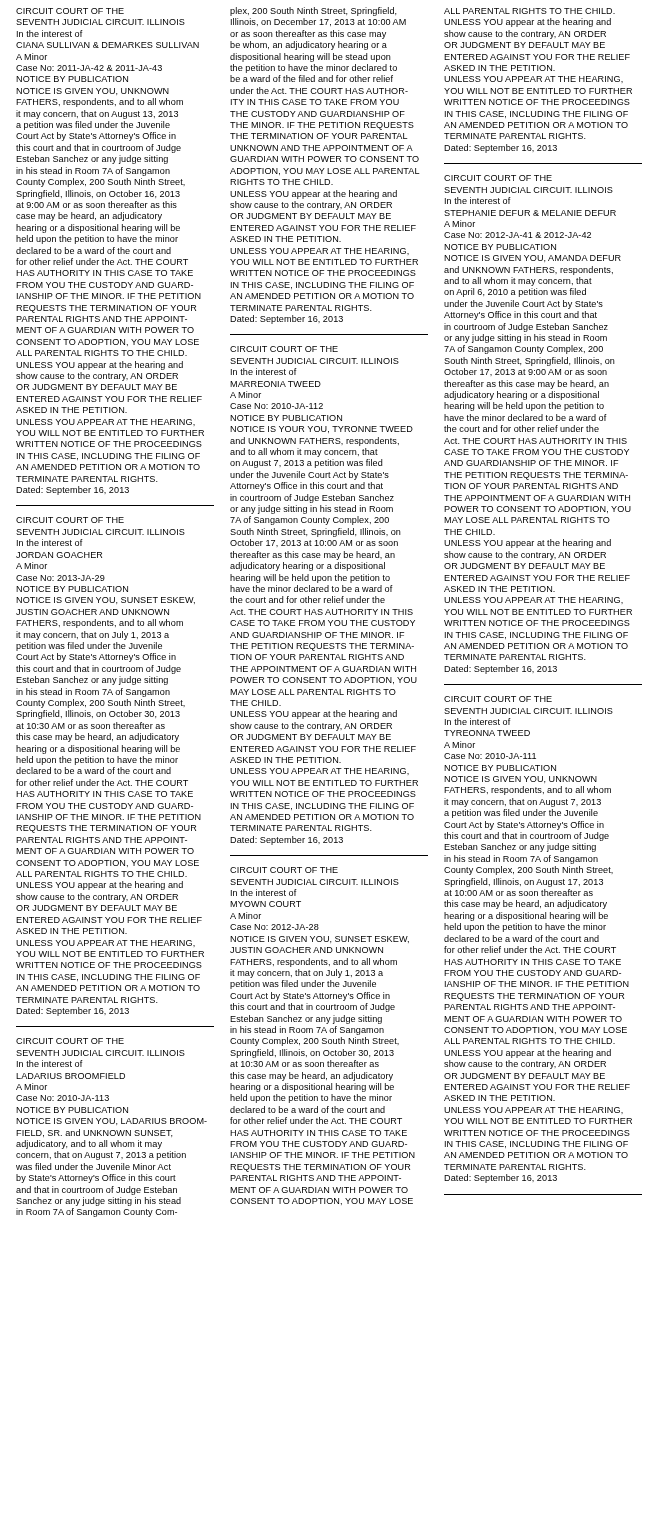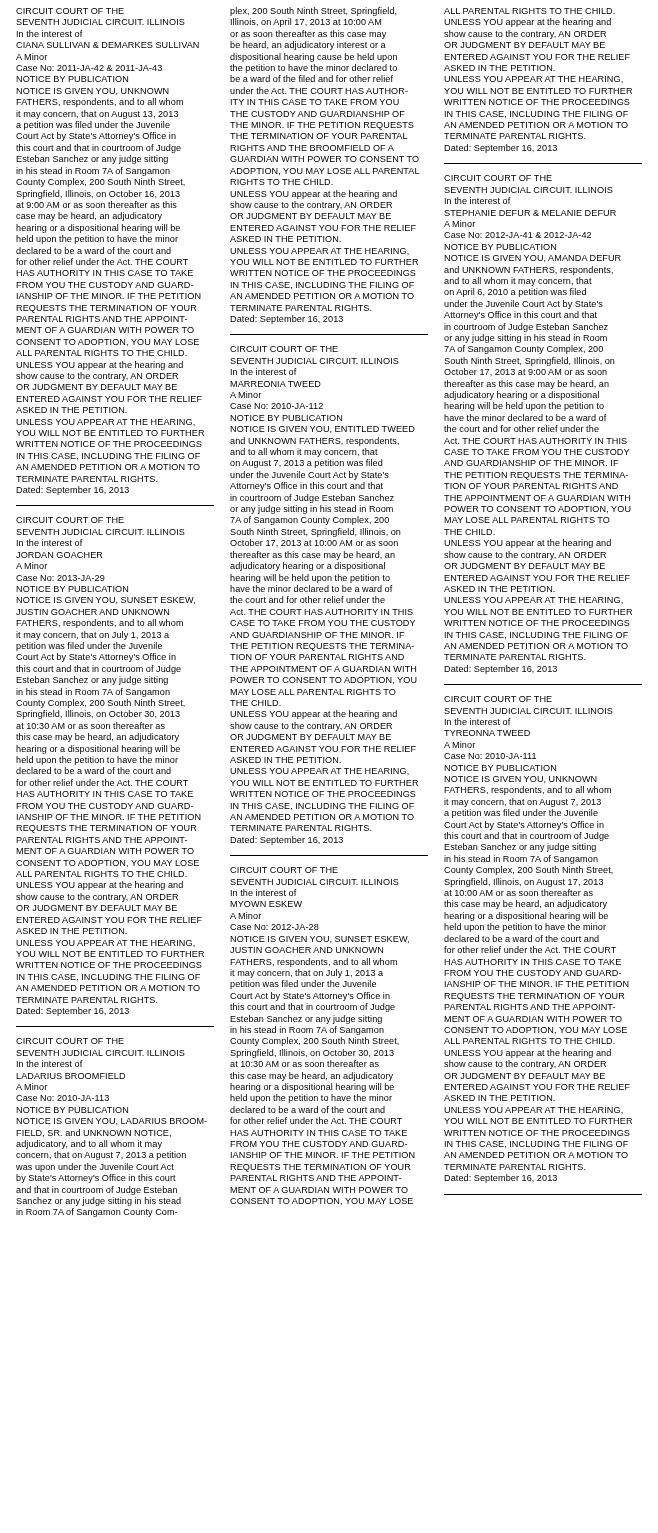--- a/index.html
+++ b/index.html
@@ -149,45 +149,45 @@
       <hr class="rule">
       <div class="notice">
         <p>CIRCUIT COURT OF THE</p>
         <p>SEVENTH JUDICIAL CIRCUIT. ILLINOIS</p>
         <p>In the interest of</p>
         <p>LADARIUS BROOMFIELD</p>
         <p>A Minor</p>
         <p>Case No: 2010-JA-113</p>
         <p>NOTICE BY PUBLICATION</p>
         <p>NOTICE IS GIVEN YOU, LADARIUS BROOM-</p>
-        <p>FIELD, SR. and UNKNOWN NOTICE,</p>
+        <p>FIELD, SR. and UNKNOWN SUNSET,</p>
         <p>adjudicatory, and to all whom it may</p>
         <p>concern, that on August 7, 2013 a petition</p>
-        <p>was upon under the Juvenile Court Act</p>
+        <p>was filed under the Juvenile Minor Act</p>
         <p>by State's Attorney's Office in this court</p>
         <p>and that in courtroom of Judge Esteban</p>
         <p>Sanchez or any judge sitting in his stead</p>
         <p>in Room 7A of Sangamon County Com-</p>
       </div>
     </div>
     <div class="column" id="column-2">
       <div class="notice">
         <p>plex, 200 South Ninth Street, Springfield,</p>
-        <p>Illinois, on April 17, 2013 at 10:00 AM</p>
+        <p>Illinois, on December 17, 2013 at 10:00 AM</p>
         <p>or as soon thereafter as this case may</p>
-        <p>be heard, an adjudicatory interest or a</p>
-        <p>dispositional hearing cause be held upon</p>
+        <p>be whom, an adjudicatory hearing or a</p>
+        <p>dispositional hearing will be stead upon</p>
         <p>the petition to have the minor declared to</p>
         <p>be a ward of the filed and for other relief</p>
         <p>under the Act.  THE COURT HAS AUTHOR-</p>
         <p>ITY IN THIS CASE TO TAKE FROM YOU</p>
         <p>THE CUSTODY AND GUARDIANSHIP OF</p>
         <p>THE MINOR.  IF THE PETITION REQUESTS</p>
         <p>THE TERMINATION OF YOUR PARENTAL</p>
-        <p>RIGHTS AND THE BROOMFIELD OF A</p>
+        <p>UNKNOWN AND THE APPOINTMENT OF A</p>
         <p>GUARDIAN WITH POWER TO CONSENT TO</p>
         <p>ADOPTION, YOU MAY LOSE ALL PARENTAL</p>
         <p>RIGHTS TO THE CHILD.</p>
         <p>UNLESS YOU appear at the hearing and</p>
         <p>show cause to the contrary, AN ORDER</p>
         <p>OR JUDGMENT BY DEFAULT MAY BE</p>
         <p>ENTERED AGAINST YOU FOR THE RELIEF</p>
         <p>ASKED IN THE PETITION.</p>
         <p>UNLESS YOU APPEAR AT THE HEARING,</p>
         <p>YOU WILL NOT BE ENTITLED TO FURTHER</p>
@@ -199,21 +199,21 @@
       </div>
       <hr class="rule">
       <div class="notice">
         <p>CIRCUIT COURT OF THE</p>
         <p>SEVENTH JUDICIAL CIRCUIT. ILLINOIS</p>
         <p>In the interest of</p>
         <p>MARREONIA TWEED</p>
         <p>A Minor</p>
         <p>Case No: 2010-JA-112</p>
         <p>NOTICE BY PUBLICATION</p>
-        <p>NOTICE IS GIVEN YOU, ENTITLED TWEED</p>
+        <p>NOTICE IS YOUR YOU, TYRONNE TWEED</p>
         <p>and UNKNOWN FATHERS,  respondents,</p>
         <p>and to all whom it may concern, that</p>
         <p>on August 7, 2013 a petition was filed</p>
         <p>under the Juvenile Court Act by State's</p>
         <p>Attorney's Office in this court and that</p>
         <p>in courtroom of Judge Esteban Sanchez</p>
         <p>or any judge sitting in his stead in Room</p>
         <p>7A of Sangamon County Complex, 200</p>
         <p>South Ninth Street, Springfield, Illinois, on</p>
         <p>October 17, 2013 at 10:00 AM or as soon</p>
@@ -242,21 +242,21 @@
         <p>IN THIS CASE, INCLUDING THE FILING OF</p>
         <p>AN AMENDED PETITION OR A MOTION TO</p>
         <p>TERMINATE PARENTAL RIGHTS.</p>
         <p>Dated: September 16, 2013</p>
       </div>
       <hr class="rule">
       <div class="notice">
         <p>CIRCUIT COURT OF THE</p>
         <p>SEVENTH JUDICIAL CIRCUIT. ILLINOIS</p>
         <p>In the interest of</p>
-        <p>MYOWN ESKEW</p>
+        <p>MYOWN COURT</p>
         <p>A Minor</p>
         <p>Case No: 2012-JA-28</p>
         <p>NOTICE IS GIVEN YOU, SUNSET ESKEW,</p>
         <p>JUSTIN GOACHER AND UNKNOWN</p>
         <p>FATHERS,  respondents, and to all whom</p>
         <p>it may concern, that on July 1, 2013 a</p>
         <p>petition was filed under the Juvenile</p>
         <p>Court Act by State's Attorney's Office in</p>
         <p>this court and that in courtroom of Judge</p>
         <p>Esteban Sanchez or any judge sitting</p>

